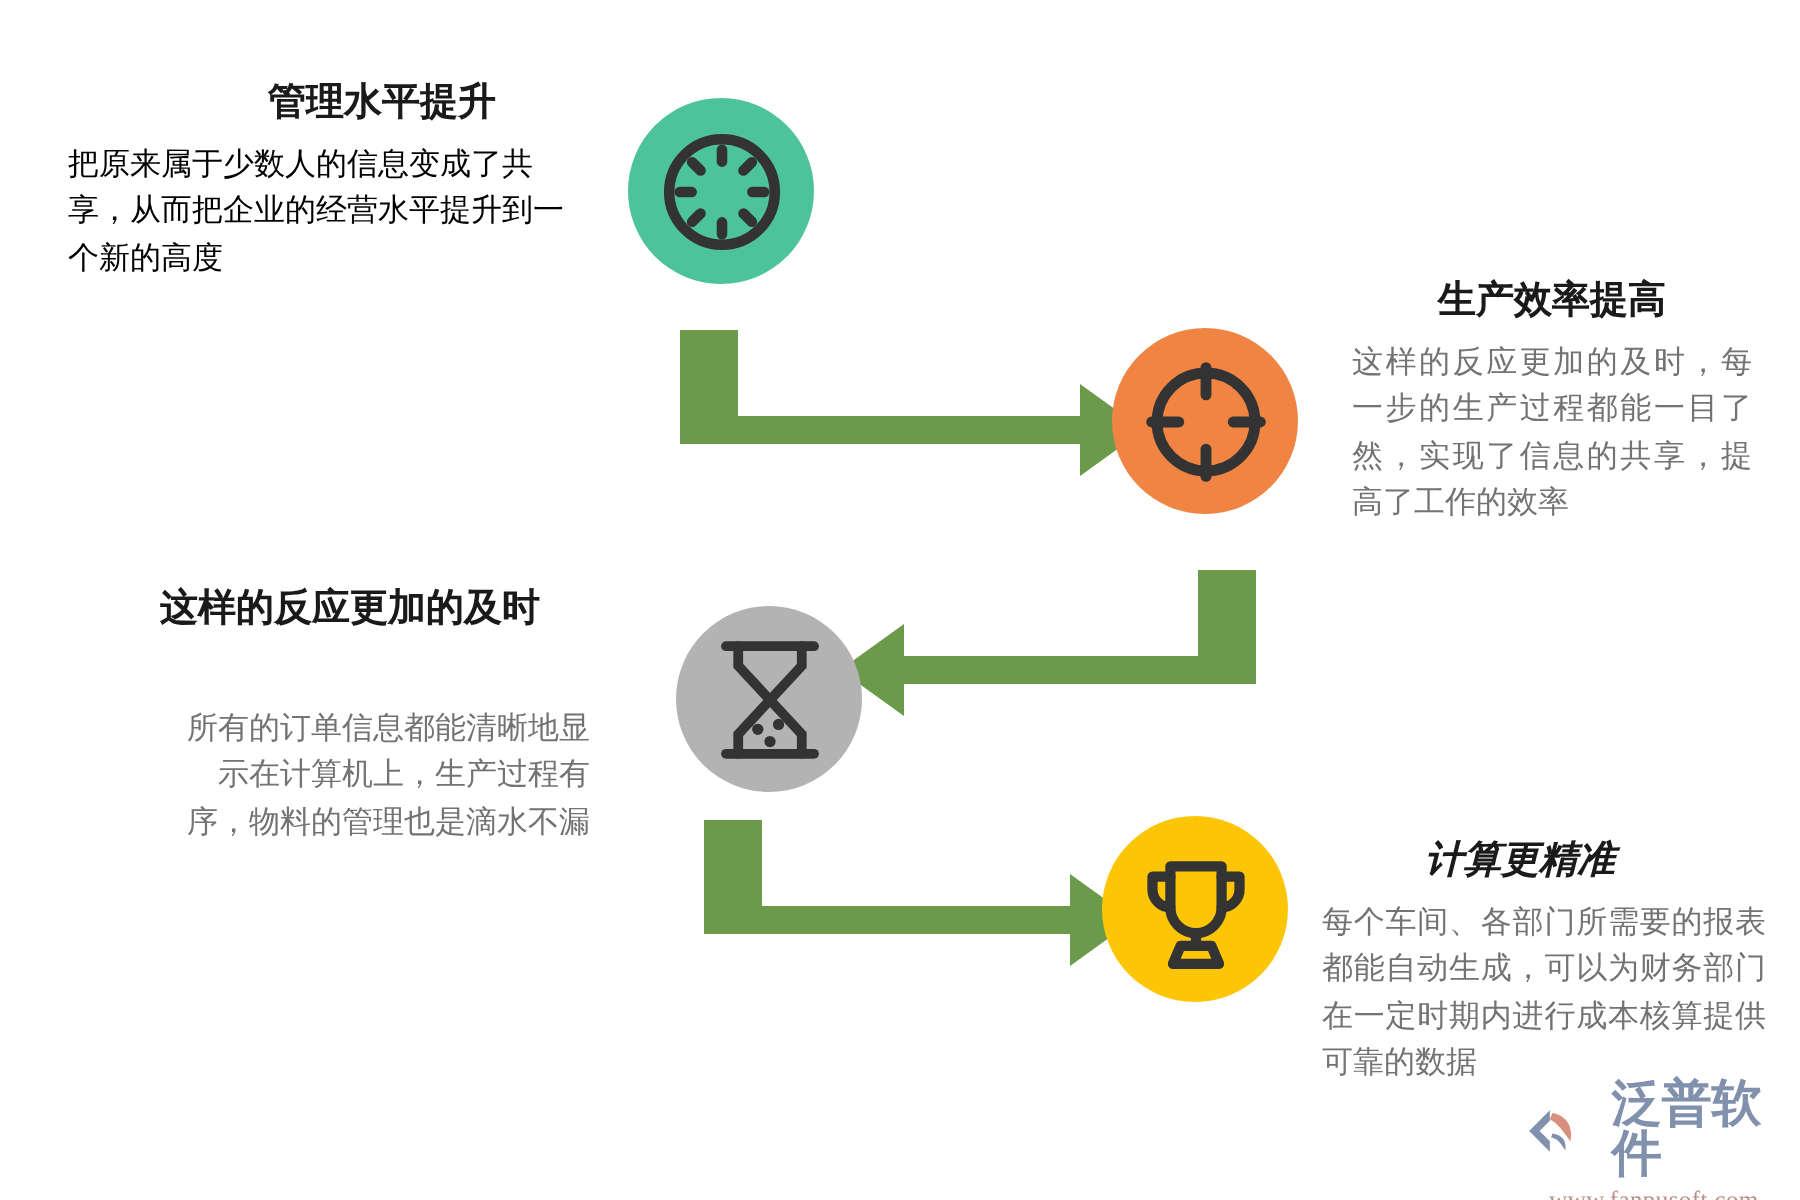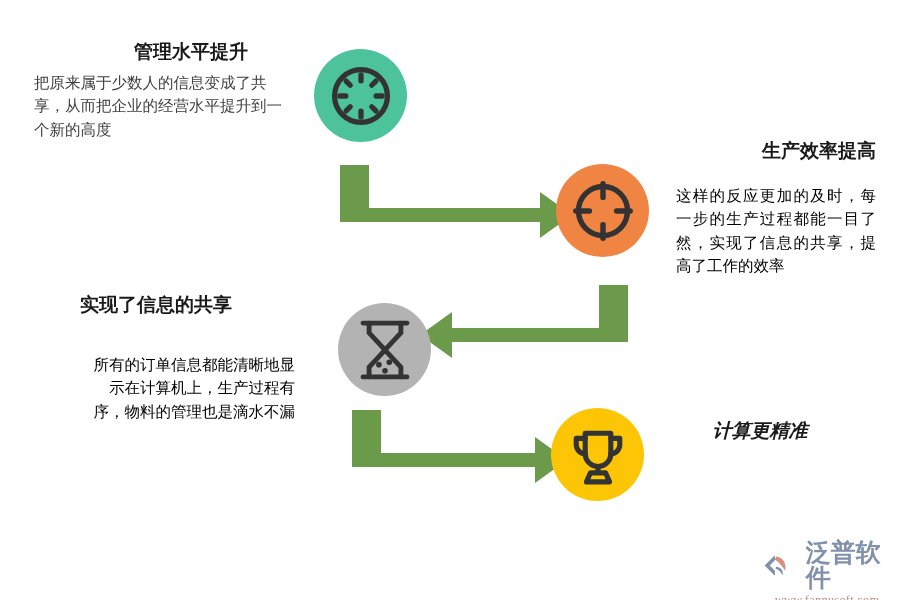--- a/index.html
+++ b/index.html
@@ -25,31 +25,31 @@
   .block-title {
     font-weight: bold;
     font-size: 19px;
     color: #1a1a1a;
     line-height: 1.25;
     white-space: nowrap;
   }
   .block-body {
     font-size: 15.5px;
     line-height: 1.52;
-    color: #000000;
-  }
-  .block-body.dark { color: #404040; }
+    color: #737373;
+  }
+  .block-body.dark { color: #000000; }
 
   
   #block-1 { left: 34px; top: 40px; width: 256px; text-align: left; }
   #block-1 .block-title { text-align: center; margin-left: 58px; margin-bottom: 7px; }
 
   
   #block-2 { left: 676px; top: 139px; width: 200px; }
-  #block-2 .block-title { text-align: right; margin-bottom: 21px; }
+  #block-2 .block-title { text-align: center; margin-bottom: 7px; }
   #block-2 .block-body { text-align: justify; }
 
   
   #block-3 { left: 80px; top: 293px; width: 215px; }
   #block-3 .block-title { text-align: left; margin-bottom: 7px; }
   #block-3 .block-body { text-align: right; margin-top: 36px; }
 
   
   #block-4 { left: 661px; top: 419px; width: 222px; }
   #block-4 .block-title { text-align: center; margin-bottom: 7px; margin-right: 24px; font-style: italic; }
@@ -185,26 +185,27 @@
     <div class="block-title">管理水平提升</div>
     <div class="block-body dark">把原来属于少数人的信息变成了共享，从而把企业的经营水平提升到一个新的高度</div>
   </div>
 
   <div class="block" id="block-2">
     <div class="block-title">生产效率提高</div>
     <div class="block-body">这样的反应更加的及时，每一步的生产过程都能一目了然，实现了信息的共享，提高了工作的效率</div>
   </div>
 
   <div class="block" id="block-3">
-    <div class="block-title">实现了信息的共享</div>
+    <div class="block-title">这样的反应更加的及时</div>
     <div class="block-body">所有的订单信息都能清晰地显示在计算机上，生产过程有序，物料的管理也是滴水不漏</div>
   </div>
 
   <div class="block" id="block-4">
     <div class="block-title">计算更精准</div>
+    <div class="block-body">每个车间、各部门所需要的报表都能自动生成，可以为财务部门在一定时期内进行成本核算提供可靠的数据</div>
   </div>
 
   <div id="logo">
     <div id="logo-row">
       <svg width="30" height="27" viewBox="0 0 40 36">
         <path d="M 20 2 L 4 18 L 20 34 L 20 26 L 12 18 L 20 10 Z" fill="#8190ac"></path>
         <path d="M 22 4 C 34 6 38 16 36 26 C 30 18 26 12 20 9 Z" fill="#d98f7e"></path>
         <path d="M 22 20 C 30 21 33 26 32 33 C 28 27 26 24 21 23 Z" fill="#8190ac"></path>
       </svg>
       <span id="logo-wordmark">泛普软件</span>

